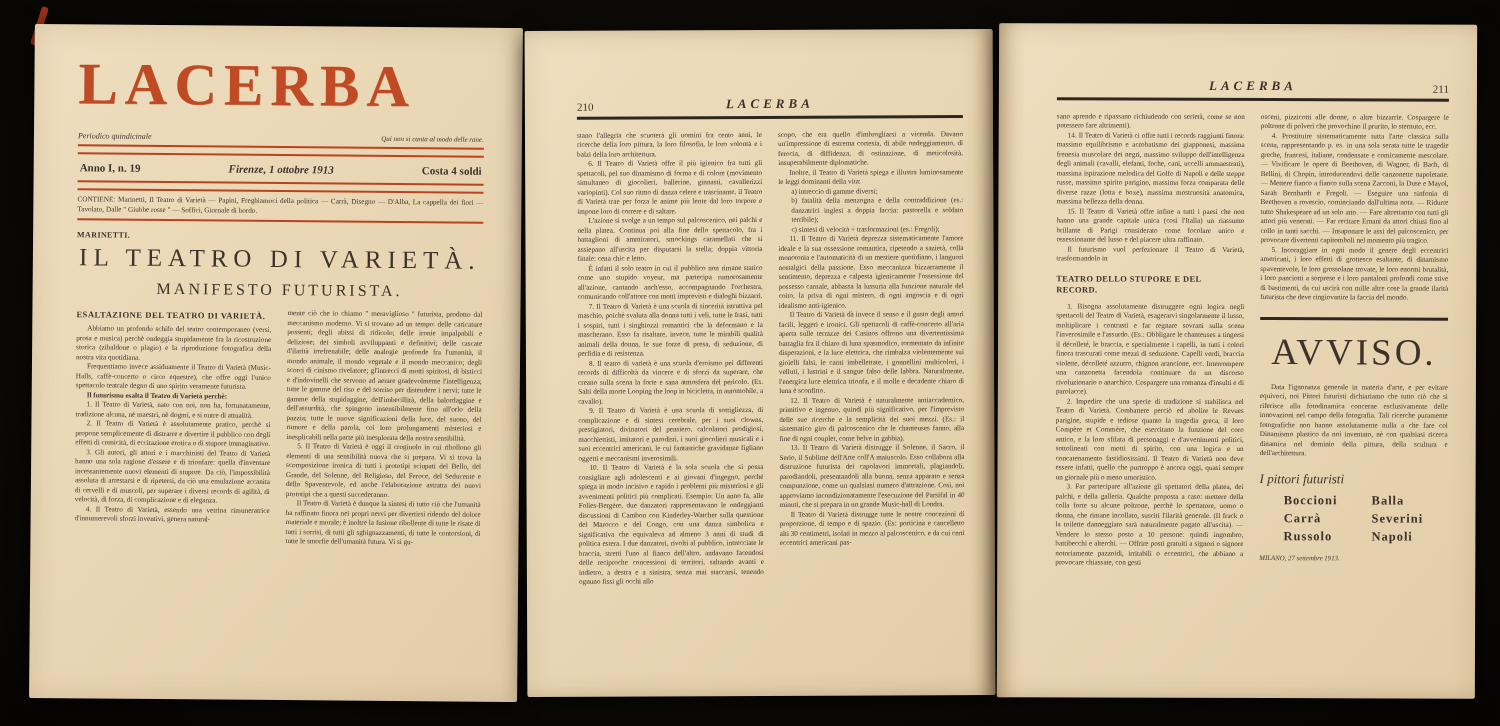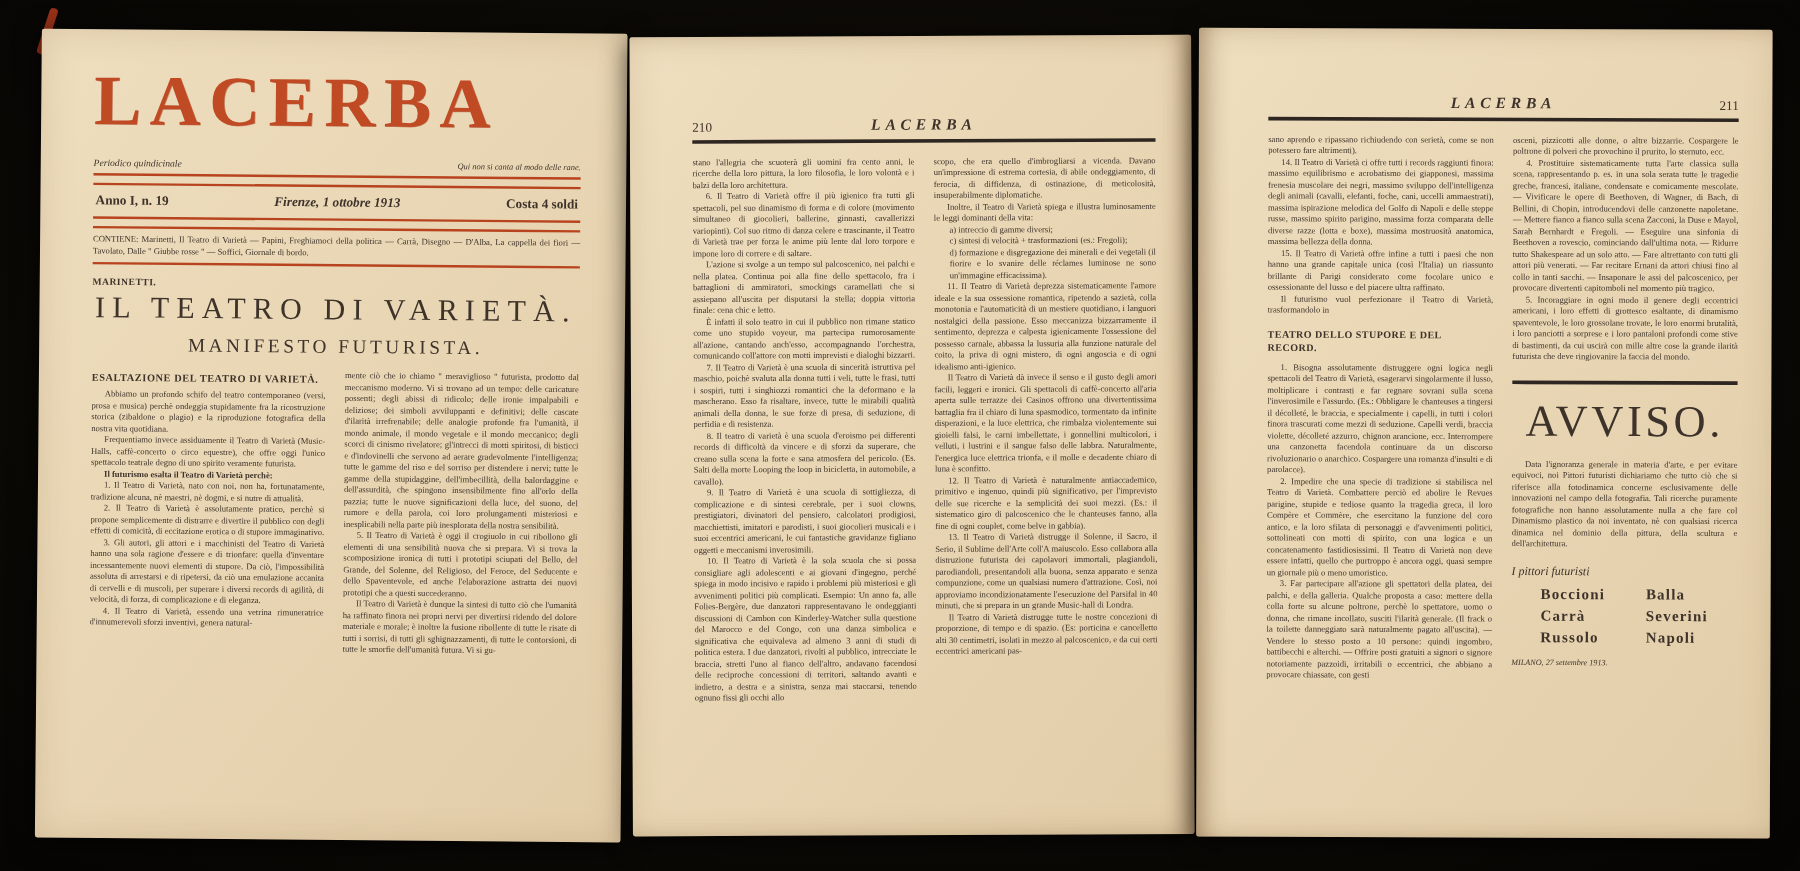--- a/index.html
+++ b/index.html
@@ -66,21 +66,21 @@
   .pg-num.right{justify-self:end;}
   .pg-journal{font-size:13px;font-weight:bold;font-style:italic;letter-spacing:4px;justify-self:center;}
   .rule-black{height:2.5px;background:#2e2620;margin-bottom:12px;}
   .pg-inner-210 .col,.pg-inner-211 .col{height:540px;}
 
   
   .avviso{margin-top:14px;}
   .rule-black.thick{height:3px;margin:0 0 10px 0;}
   .avviso-heading{margin:6px 0 10px 0;text-align:center;font-size:37px;font-weight:normal;letter-spacing:3px;}
   .avviso-body{font-size:7.4px;line-height:1.38;text-align:justify;margin:0;text-indent:11px;}
-  .sig-label{font-size:10px;font-style:italic;margin:12px 0 6px 0;}
+  .sig-label{font-size:13px;font-style:italic;margin:12px 0 6px 0;}
   .sig-grid{display:grid;grid-template-columns:auto auto;gap:3px 34px;justify-content:center;margin:4px 0 10px 0;}
   .sig-name{font-size:12.5px;font-weight:bold;letter-spacing:1px;}
   .dateline{font-size:6.8px;font-style:italic;}
 </style>
 </head>
 <body>
 
 <div class="stage">
   <div class="red-mark"></div>
 
@@ -150,22 +150,22 @@
               <p>8. Il teatro di varietà è una scuola d'eroismo pei differenti records di difficoltà da vincere e di sforzi da superare, che creano sulla scena la forte e sana atmosfera del pericolo. (Es. Salti della morte Looping the loop in bicicletta, in automobile, a cavallo).</p>
               <p>9. Il Teatro di Varietà è una scuola di sottigliezza, di complicazione e di sintesi cerebrale, per i suoi clowns, prestigiatori, divinatori del pensiero, calcolatori prodigiosi, macchiettisti, imitatori e parodisti, i suoi giocolieri musicali e i suoi eccentrici americani, le cui fantastiche gravidanze figliano oggetti e meccanismi inverosimili.</p>
               <p>10. Il Teatro di Varietà è la sola scuola che si possa consigliare agli adolescenti e ai giovani d'ingegno, perché spiega in modo incisivo e rapido i problemi più misteriosi e gli avvenimenti politici più complicati. Esempio: Un anno fa, alle Folies-Bergère, due danzatori rappresentavano le ondeggianti discussioni di Cambon con Kinderley-Watcher sulla questione del Marocco e del Congo, con una danza simbolica e significativa che equivaleva ad almeno 3 anni di studi di politica estera. I due danzatori, rivolti al pubblico, intrecciate le braccia, stretti l'uno al fianco dell'altro, andavano facendosi delle reciproche concessioni di territori, saltando avanti e indietro, a destra e a sinistra, senza mai staccarsi, tenendo ognuno fissi gli occhi allo</p>
             </div>
         </div>
         <div class="col bcol">
           <div>
               <p class="noindent">scopo, che era quello d'imbrogliarsi a vicenda. Davano un'impressione di estrema cortesia, di abile ondeggiamento, di ferocia, di diffidenza, di ostinazione, di meticolosità, insuperabilmente diplomatiche.</p>
               <p>Inoltre, il Teatro di Varietà spiega e illustra luminosamente le leggi dominanti della vita:</p>
               <p class="hang">a) intreccio di gamme diversi;</p>
+              <p class="hang">b) fatalità della menzogna e della contraddizione (es.: danzatrici inglesi a doppia faccia: pastorella e soldato terribile);</p>
               <p class="hang">c) sintesi di velocità + trasformazioni (es.: Fregoli);</p>
-              <p class="hang">d) formazione e disgregazione dei minerali e dei vegetali (il fiorire e lo svanire delle réclames luminose ne sono un'immagine efficacissima).</p>
               <p>11. Il Teatro di Varietà deprezza sistematicamente l'amore ideale e la sua ossessione romantica, ripetendo a sazietà, colla monotonia e l'automaticità di un mestiere quotidiano, i languori nostalgici della passione. Esso meccanizza bizzarramente il sentimento, deprezza e calpesta igienicamente l'ossessione del possesso carnale, abbassa la lussuria alla funzione naturale del coito, la priva di ogni mistero, di ogni angoscia e di ogni idealismo anti-igienico.</p>
               <p>Il Teatro di Varietà dà invece il senso e il gusto degli amori facili, leggeri e ironici. Gli spettacoli di caffè-concerto all'aria aperta sulle terrazze dei Casinos offrono una divertentissima battaglia fra il chiaro di luna spasmodico, tormentato da infinite disperazioni, e la luce elettrica, che rimbalza violentemente sui gioielli falsi, le carni imbellettate, i gonnellini multicolori, i velluti, i lustrini e il sangue falso delle labbra. Naturalmente, l'energica luce elettrica trionfa, e il molle e decadente chiaro di luna è sconfitto.</p>
               <p>12. Il Teatro di Varietà è naturalmente antiaccademico, primitivo e ingenuo, quindi più significativo, per l'imprevisto delle sue ricerche e la semplicità dei suoi mezzi. (Es.: il sistematico giro di palcoscenico che le chanteuses fanno, alla fine di ogni couplet, come belve in gabbia).</p>
               <p>13. Il Teatro di Varietà distrugge il Solenne, il Sacro, il Serio, il Sublime dell'Arte coll'A maiuscolo. Esso collabora alla distruzione futurista dei capolavori immortali, plagiandoli, parodiandoli, presentandoli alla buona, senza apparato e senza compunzione, come un qualsiasi numero d'attrazione. Così, noi approviamo incondizionatamente l'esecuzione del Parsifal in 40 minuti, che si prepara in un grande Music-hall di Londra.</p>
               <p>Il Teatro di Varietà distrugge tutte le nostre concezioni di proporzione, di tempo e di spazio. (Es: porticina e cancelletto alti 30 centimetri, isolati in mezzo al palcoscenico, e da cui certi eccentrici americani pas-</p>
             </div>
         </div>
       </div>
     </div>
   </section>

